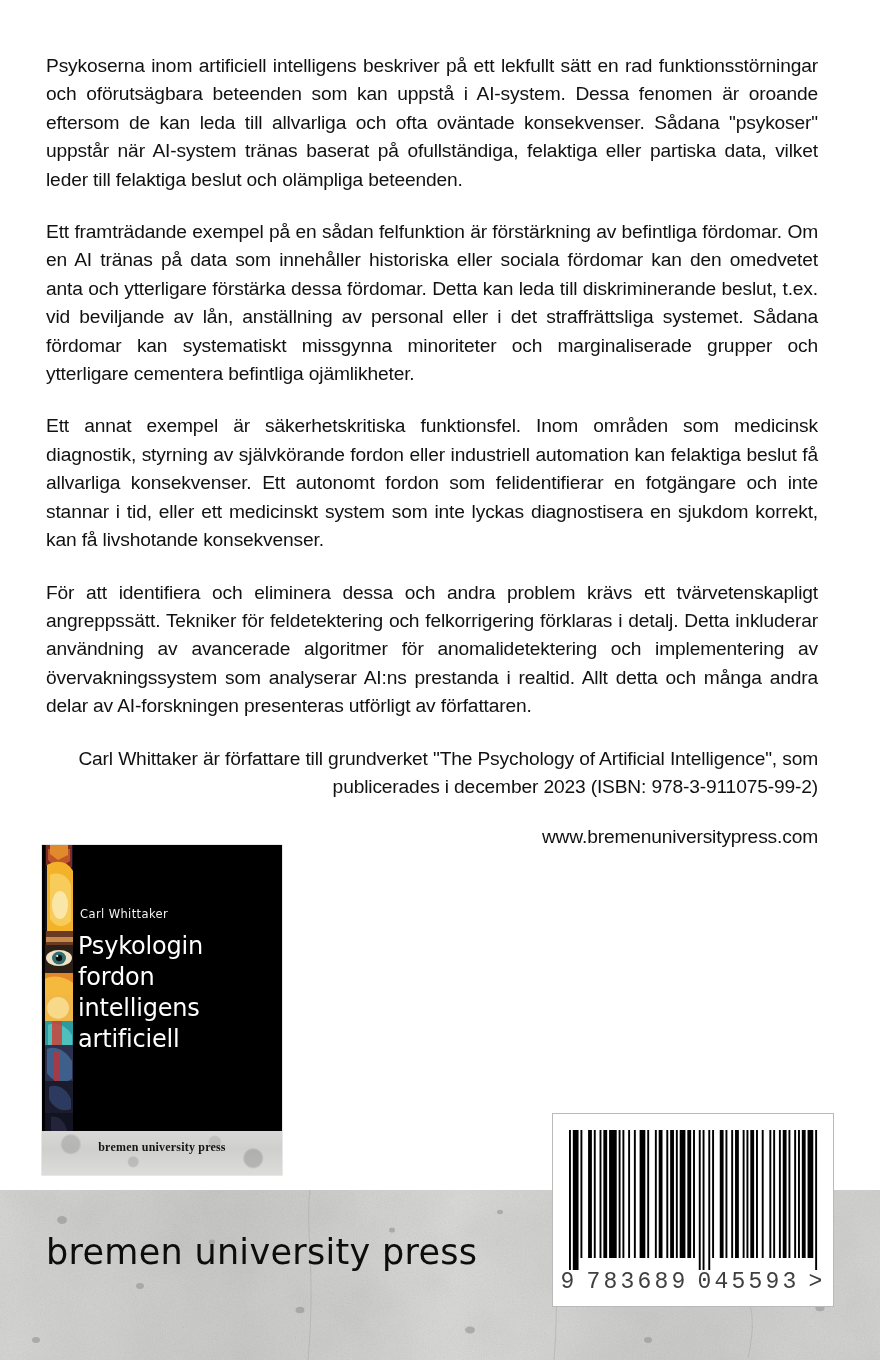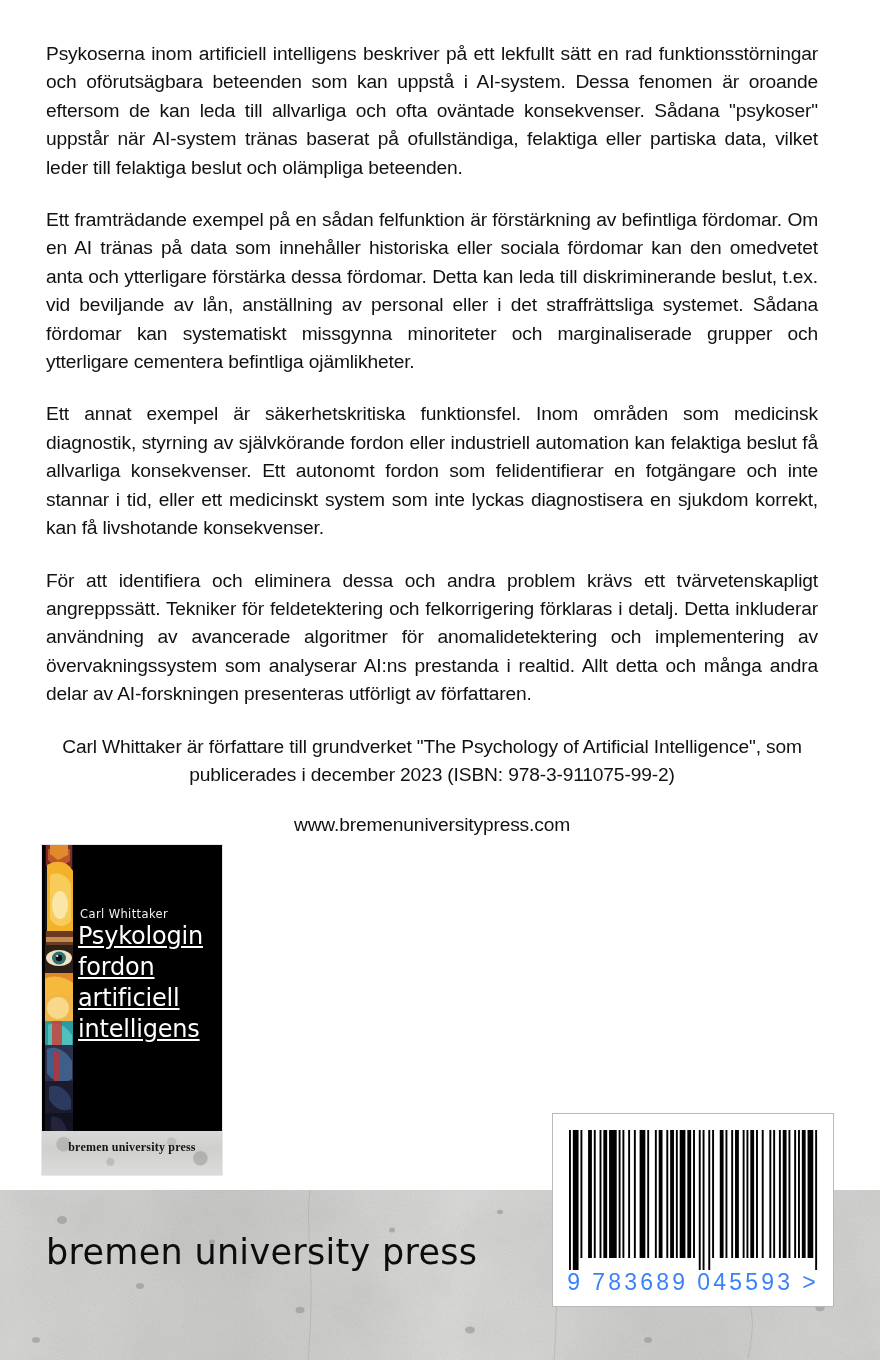--- a/index.html
+++ b/index.html
@@ -22,36 +22,36 @@
     left: 46px;
     top: 40px;
     width: 772px;
   }
   .para {
     text-align: justify;
     text-justify: inter-word;
     font-size: 19.2px;
     line-height: 28.4px;
     letter-spacing: -0.15px;
-    margin: 0 0 24px 0;
+    margin: 12px 0 24px 0;
     color: #111111;
   }
   .para.plain {
-    text-align: center;
+    text-align: right;
   }
   .para-tight {
     margin-bottom: 22px;
   }
 
   
   .cover-thumb {
     position: absolute;
     left: 42px;
     top: 845px;
-    width: 180px;
+    width: 240px;
     height: 330px;
     background: #000000;
     overflow: hidden;
     box-shadow: 0 0 0 0.5px #cfcfcf;
   }
   .cover-artstrip {
     position: absolute;
     left: 0;
     top: 0;
     width: 34px;
@@ -66,29 +66,28 @@
     top: 62px;
     color: #f2f2f2;
     font-size: 11.5px;
     letter-spacing: 0.4px;
     font-family: "DejaVu Sans", sans-serif;
     font-weight: 400;
   }
   .cover-title {
     position: absolute;
     left: 36px;
-    top: 76px;
+    top: 86px;
     width: 176px;
     color: #ffffff;
     font-family: "DejaVu Sans", sans-serif;
     font-size: 24px;
     line-height: 31px;
     font-weight: 400;
     letter-spacing: -0.2px;
-    text-decoration: underline;
   }
   .cover-title span { display: block; }
   .cover-footband {
     position: absolute;
     left: 0;
     bottom: 0;
     width: 100%;
     height: 44px;
     background:
       radial-gradient(circle at 12% 30%, rgba(120,120,120,.30) 0 4%, rgba(0,0,0,0) 5%),
@@ -150,24 +149,24 @@
     top: 16px;
     width: 250px;
     height: 140px;
   }
   .barcode-bars svg { display: block; }
   .barcode-digits {
     position: absolute;
     left: 0; right: 0;
     top: 155px;
     text-align: center;
-    font-family: Liberation Sans, sans-serif;
+    font-family: Liberation Mono, monospace;
     font-size: 23px;
     letter-spacing: 3.2px;
-    color: #3b82f6;
+    color: #404040;
     white-space: nowrap;
   }
   .barcode-digits .grp { display: inline-block; }
   .barcode-digits .gap { display:inline-block; width: 9px; }
 </style>
 </head>
 <body>
 
 <div class="blurb">
   <p class="para">Psykoserna inom artificiell intelligens beskriver på ett lekfullt sätt en rad funktionsstörningar och oförutsägbara beteenden som kan uppstå i AI-system. Dessa fenomen är oroande eftersom de kan leda till allvarliga och ofta oväntade konsekvenser. Sådana "psykoser" uppstår när AI-system tränas baserat på ofullständiga, felaktiga eller partiska data, vilket leder till felaktiga beslut och olämpliga beteenden.</p>
@@ -220,22 +219,22 @@
       <rect x="0" y="0" width="3" height="330" fill="#000000"></rect>
       <rect x="31" y="0" width="3" height="330" fill="#000000"></rect>
     </svg>
   </div>
 
   <div class="cover-author">Carl Whittaker</div>
 
   <div class="cover-title">
     <span>Psykologin</span>
     <span>fordon</span>
+    <span>intelligens</span>
     <span>artificiell</span>
-    <span>intelligens</span>
   </div>
 
   <div class="cover-footband">
     <div class="cover-pubname">bremen university press</div>
   </div>
 </div>
 
 <div class="concrete-band">
   <svg class="tex" width="880" height="170" viewBox="0 0 880 170" preserveAspectRatio="none" aria-hidden="true">
     <defs>

